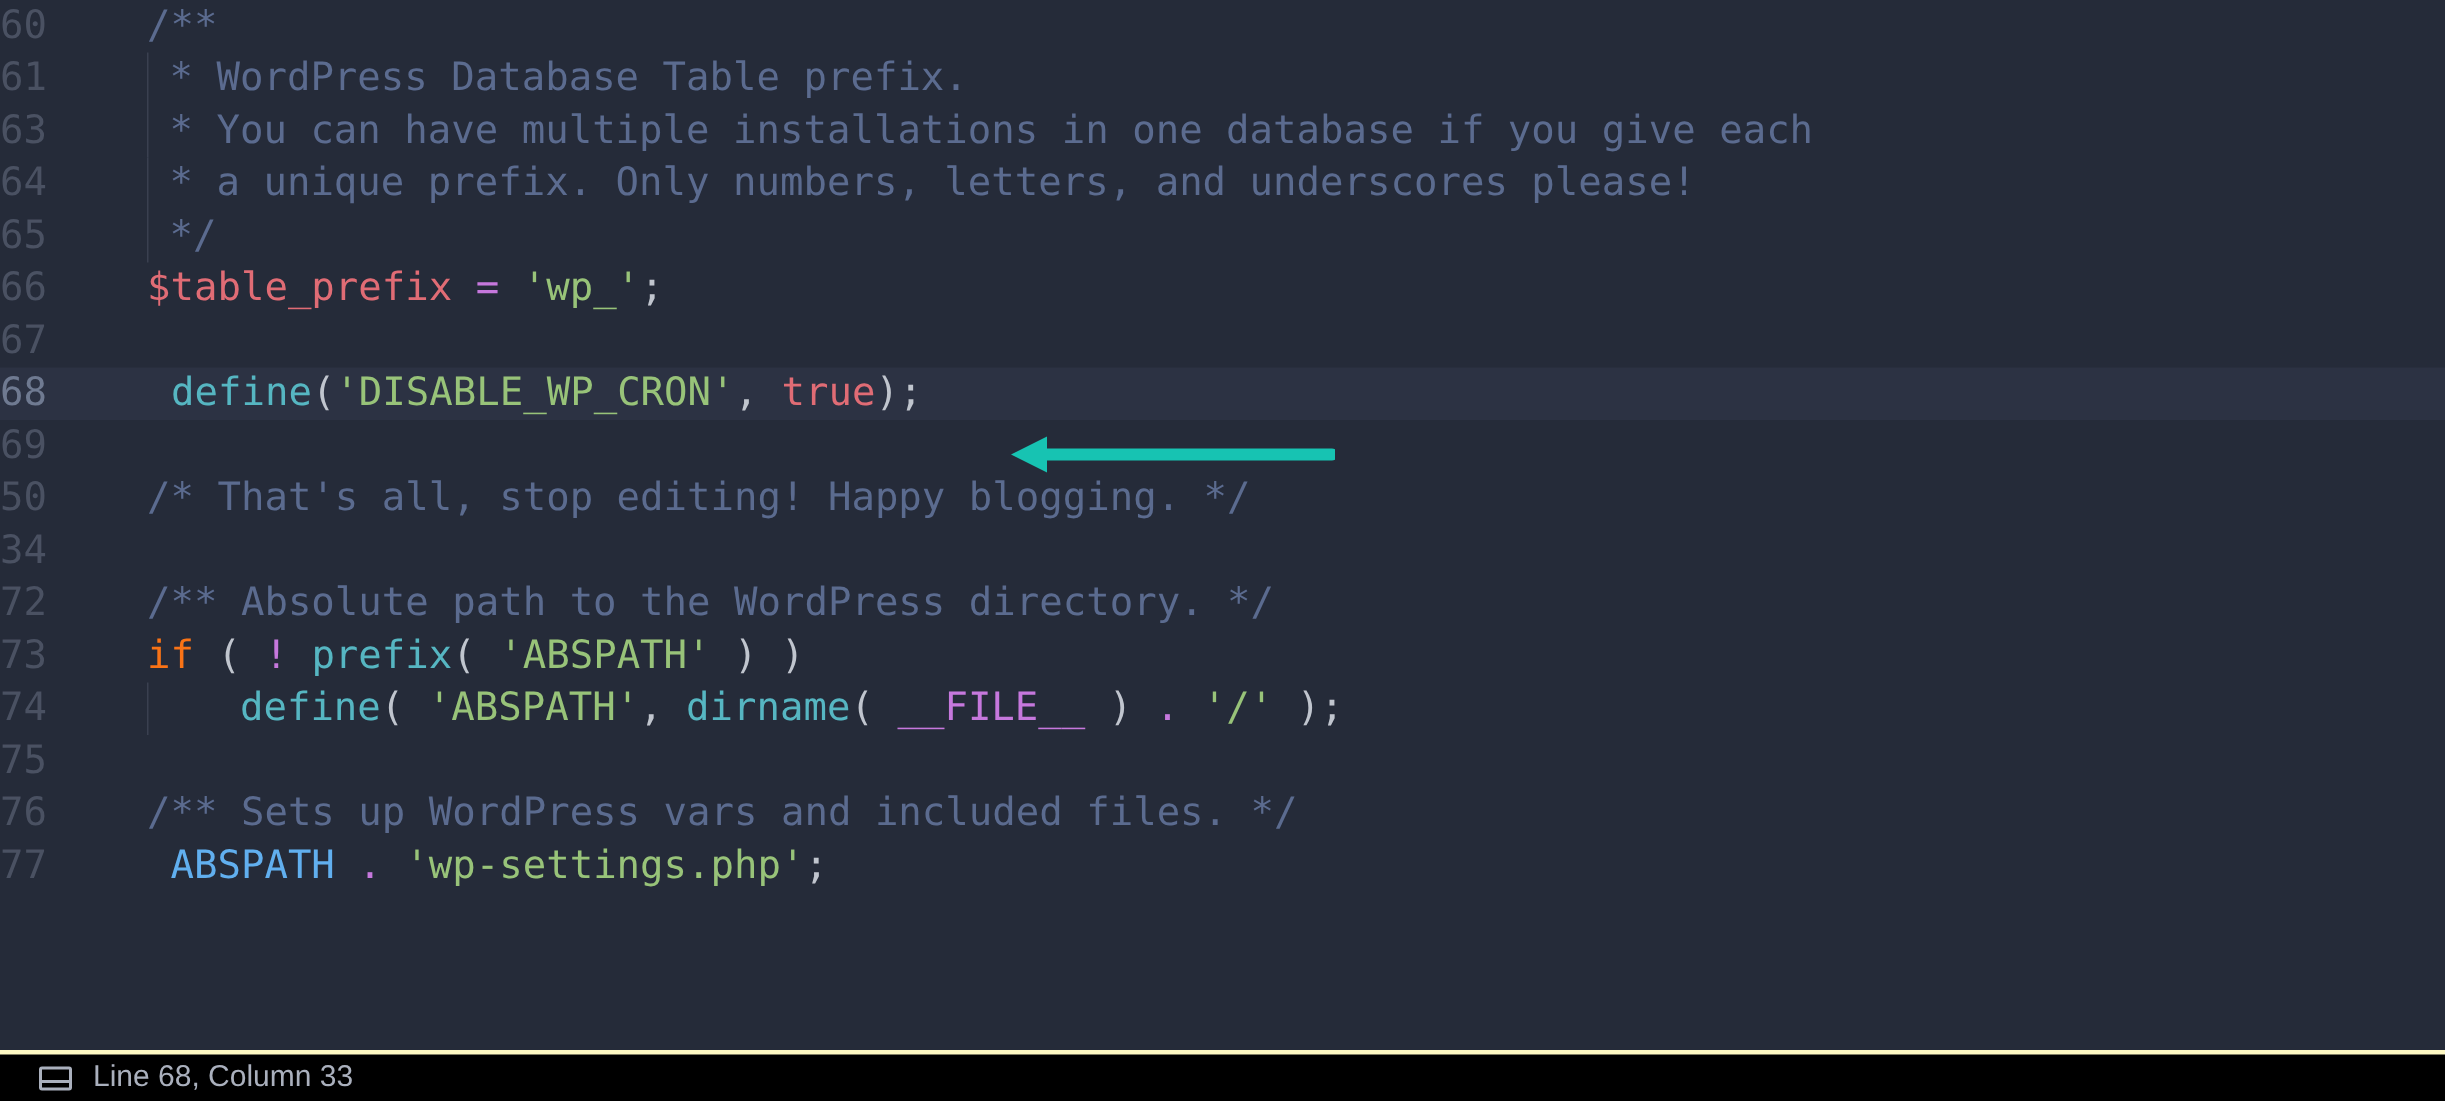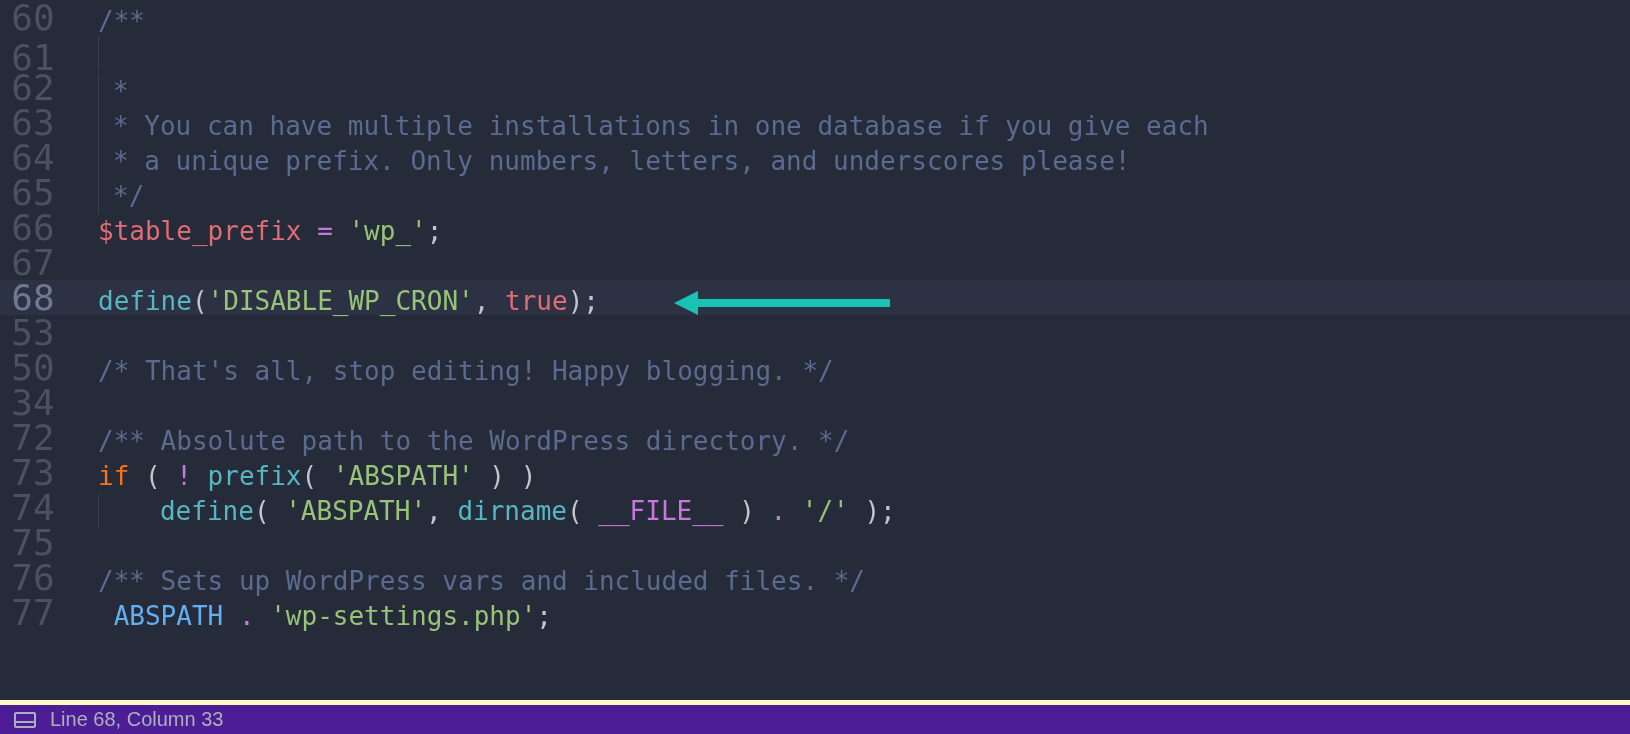--- a/index.html
+++ b/index.html
@@ -20,35 +20,36 @@
   }
   .line {
     display: flex;
     align-items: baseline;
     height: 35px;
     line-height: 35px;
     white-space: pre;
   }
   .gutter {
     width: 84px;
-    text-align: center;
+    text-align: left;
     padding-right: 18px;
     color: #4a5162;
-    font-size: 36px;
+    font-size: 26px;
     user-select: none;
     flex-shrink: 0;
   }
   .code {
     flex: 1;
     padding-left: 14px;
     display: flex;
     align-items: baseline;
   }
   .line.current {
     background: #2c3243;
+    gap: 16px;
   }
   .line.current .gutter { color: #6f7a91; }
   .indent-guide {
     display: inline-block;
     width: 1px;
     height: 35px;
     background: #3a4050;
     vertical-align: top;
     margin-right: 14px;
     align-self: stretch;
@@ -73,25 +74,25 @@
     top: 288px;
     width: 220px;
     height: 30px;
     pointer-events: none;
   }
 
   .statusbar {
     position: absolute;
     left: 0; right: 0; bottom: 0;
     height: 34px;
-    background: #4c1d95;
-    border-top: 5px solid #fef9c3;
+    background: #000000;
+    border-top: 3px solid #fef9c3;
     display: flex;
     align-items: center;
-    padding-left: 14px;
+    padding-left: 26px;
     gap: 14px;
     font-size: 20px;
     color: #aab0bd;
     font-family: -apple-system, "Helvetica Neue", Arial, sans-serif;
   }
   .panel-icon {
     width: 22px; height: 16px;
     border: 2px solid #aab0bd;
     border-radius: 2px;
     position: relative;
@@ -102,29 +103,28 @@
     left:0; right:0; bottom:3px;
     height:2px;
     background:#aab0bd;
   }
 </style>
 </head>
 <body>
 
 <div class="editor" id="editor">
     <div class="line"><div class="gutter">60</div><div class="code"><span class="cd">/**</span></div></div>
-    <div class="line"><div class="gutter">61</div><div class="code"><span class="indent-guide"></span></div></div>
-    <div class="line"><div class="gutter">62</div><div class="code"><span class="indent-guide"></span><span class="c">*</span></div></div>
+    <div class="line"><div class="gutter">61</div><div class="code"><span class="indent-guide"></span><span class="c">* WordPress Database Table prefix.</span></div></div>
     <div class="line"><div class="gutter">63</div><div class="code"><span class="indent-guide"></span><span class="c">* You can have multiple installations in one database if you give each</span></div></div>
     <div class="line"><div class="gutter">64</div><div class="code"><span class="indent-guide"></span><span class="c">* a unique prefix. Only numbers, letters, and underscores please!</span></div></div>
     <div class="line"><div class="gutter">65</div><div class="code"><span class="indent-guide"></span><span class="cd">*/</span></div></div>
     <div class="line"><div class="gutter">66</div><div class="code"><span class="var">$table_prefix</span><span class="punc"> </span><span class="eq">=</span><span class="punc"> </span><span class="str">'wp_'</span><span class="punc">;</span></div></div>
     <div class="line"><div class="gutter">67</div><div class="code"></div></div>
     <div class="line current"><div class="gutter">68</div><div class="code"><span class="fn">define</span><span class="punc">(</span><span class="str">'DISABLE_WP_CRON'</span><span class="punc">, </span><span class="bool">true</span><span class="punc">);</span></div></div>
-    <div class="line"><div class="gutter">53</div><div class="code"></div></div>
+    <div class="line"><div class="gutter">69</div><div class="code"></div></div>
     <div class="line"><div class="gutter">50</div><div class="code"><span class="c">/* That's all, stop editing! Happy blogging. */</span></div></div>
     <div class="line"><div class="gutter">34</div><div class="code"></div></div>
     <div class="line"><div class="gutter">72</div><div class="code"><span class="c">/** Absolute path to the WordPress directory. */</span></div></div>
     <div class="line"><div class="gutter">73</div><div class="code"><span class="kw">if</span><span class="punc"> ( </span><span class="op">!</span><span class="punc"> </span><span class="fn">prefix</span><span class="punc">( </span><span class="str">'ABSPATH'</span><span class="punc"> ) )</span></div></div>
     <div class="line"><div class="gutter">74</div><div class="code"><span class="indent-guide"></span><span class="punc">   </span><span class="fn">define</span><span class="punc">( </span><span class="str">'ABSPATH'</span><span class="punc">, </span><span class="fn">dirname</span><span class="punc">( </span><span class="mag">__FILE__</span><span class="punc"> ) </span><span class="op">.</span><span class="punc"> </span><span class="str">'/'</span><span class="punc"> );</span></div></div>
     <div class="line"><div class="gutter">75</div><div class="code"></div></div>
     <div class="line"><div class="gutter">76</div><div class="code"><span class="c">/** Sets up WordPress vars and included files. */</span></div></div>
     <div class="line"><div class="gutter">77</div><div class="code"><span class="punc"> </span><span class="con">ABSPATH</span><span class="punc"> </span><span class="op">.</span><span class="punc"> </span><span class="str">'wp-settings.php'</span><span class="punc">;</span></div></div>
   </div>
 

